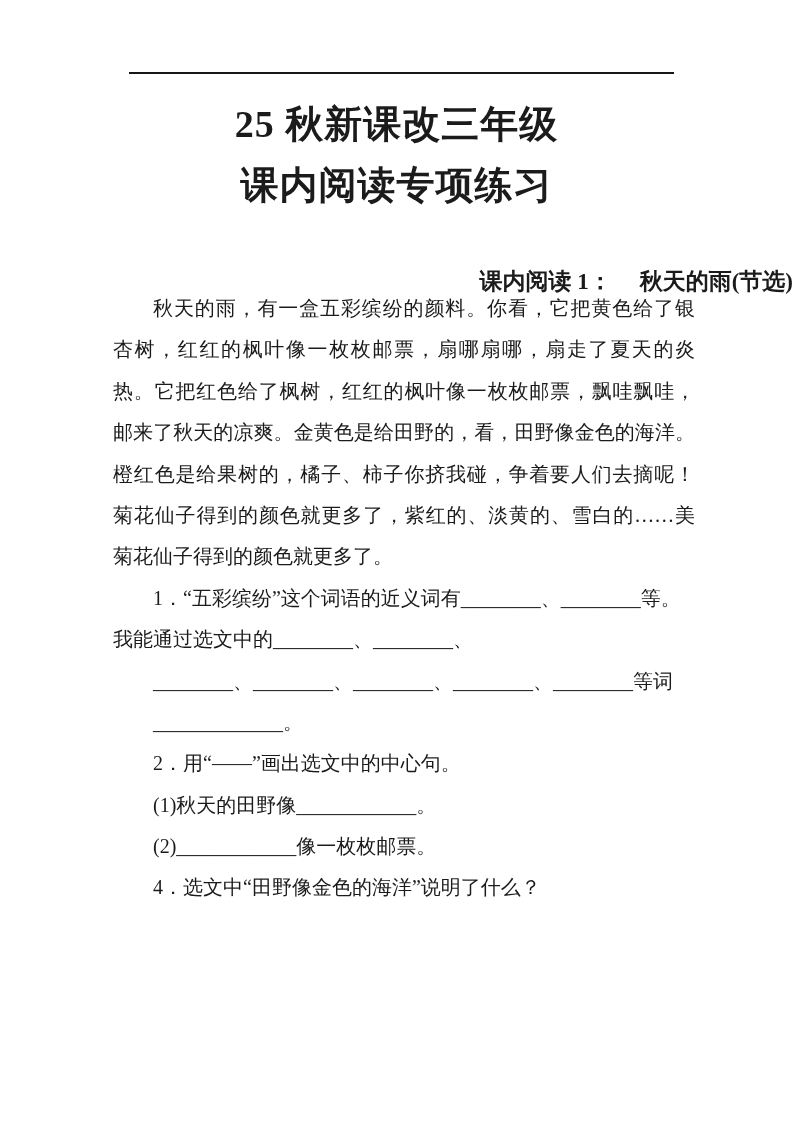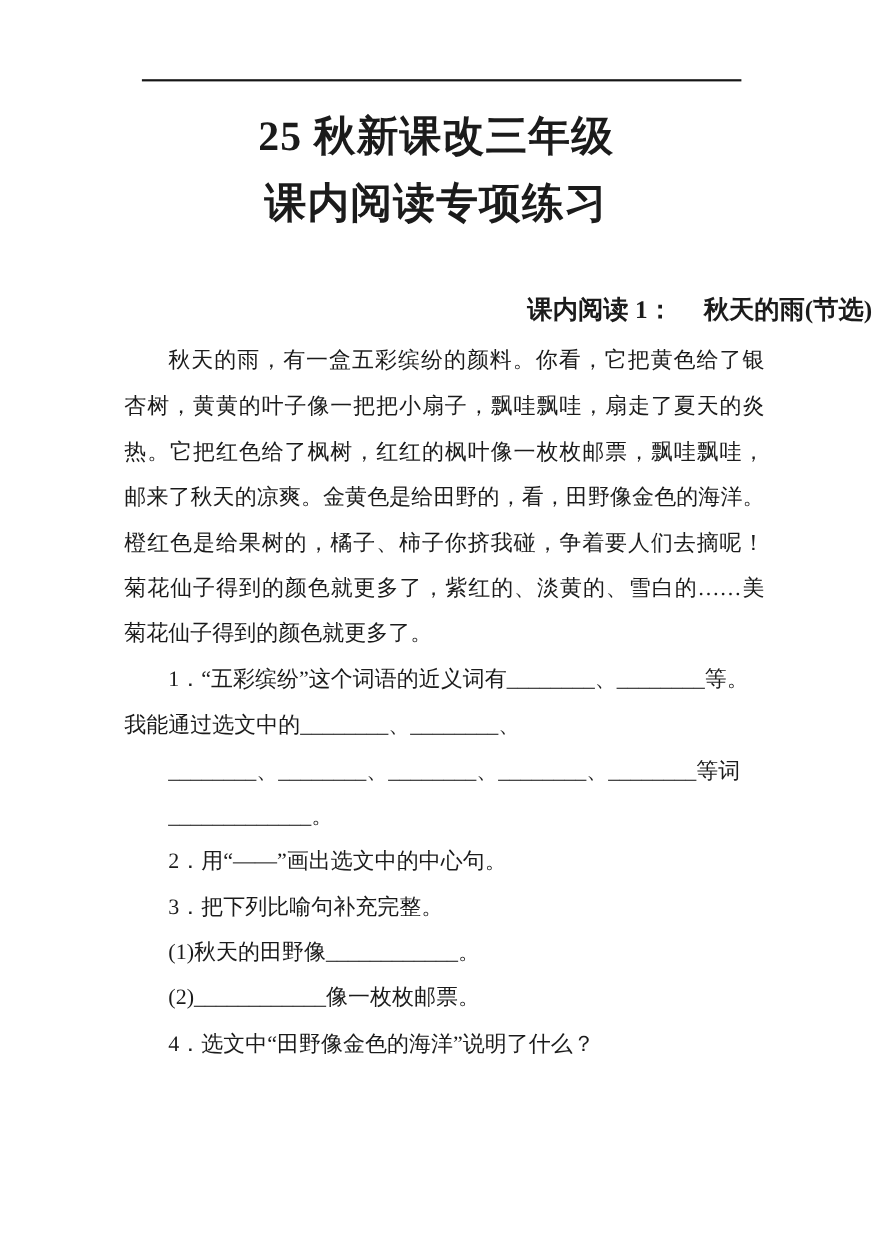--- a/index.html
+++ b/index.html
@@ -37,21 +37,21 @@
     width: 793px;
     text-align: right;
     font-weight: bold;
     font-size: 23px;
     line-height: 32px;
   }
   .section-gap { display: inline-block; width: 28px; }
   .content {
     position: absolute;
     left: 113px;
-    top: 308px;
+    top: 288px;
     width: 582px;
     font-size: 20px;
   }
   .line {
     height: 41.4px;
     line-height: 41.4px;
     white-space: nowrap;
   }
   .indent { text-indent: 2em; }
   .fill { text-align: justify; text-align-last: justify; }
@@ -67,31 +67,30 @@
     <div>25 秋新课改三年级</div>
     <div>课内阅读专项练习</div>
   </div>
 
   <div class="section-heading">
     <span>课内阅读 1：</span><span class="section-gap"></span><span>秋天的雨(节选)</span>
   </div>
 
   <div class="content">
     <div class="line indent fill">秋天的雨，有一盒五彩缤纷的颜料。你看，它把黄色给了银</div>
-    <div class="line fill">杏树，黄黄的叶子像一把把小扇子，飘哇飘哇，扇走了夏天的炎</div>
+    <div class="line fill">杏树，红红的枫叶像一枚枚邮票，扇哪扇哪，扇走了夏天的炎</div>
     <div class="line fill">热。它把红色给了枫树，红红的枫叶像一枚枚邮票，飘哇飘哇，</div>
     <div class="line fill">邮来了秋天的凉爽。金黄色是给田野的，看，田野像金色的海洋。</div>
     <div class="line fill">橙红色是给果树的，橘子、柿子你挤我碰，争着要人们去摘呢！</div>
     <div class="line fill">菊花仙子得到的颜色就更多了，紫红的、淡黄的、雪白的……美</div>
     <div class="line">菊花仙子得到的颜色就更多了。</div>
 
     <div class="line indent">1．“五彩缤纷”这个词语的近义词有________、________等。</div>
     <div class="line">我能通过选文中的________、________、</div>
     <div class="line indent">________、________、________、________、________等词</div>
     <div class="line indent">_____________。</div>
     <div class="line indent">2．用“——”画出选文中的中心句。</div>
-    <div class="line indent">3．把下列比喻句补充完整。</div>
     <div class="line indent">(1)秋天的田野像____________。</div>
     <div class="line indent">(2)____________像一枚枚邮票。</div>
     <div class="line indent">4．选文中“田野像金色的海洋”说明了什么？</div>
   </div>
 
 </div>
 
 </body></html>

